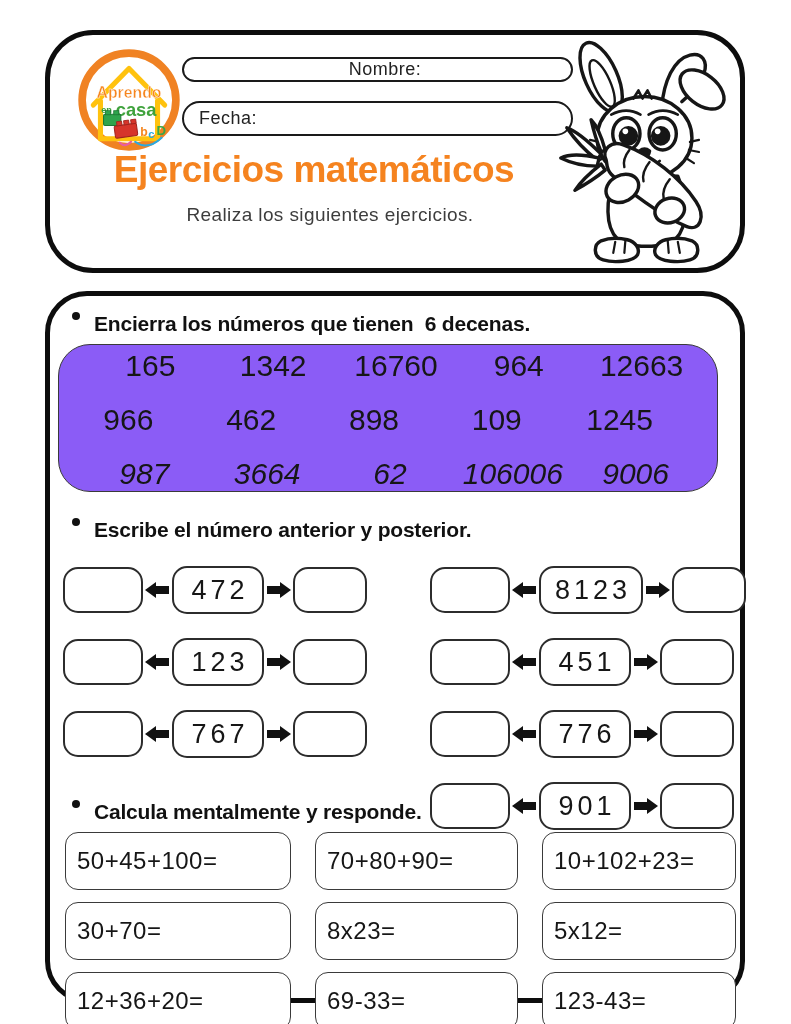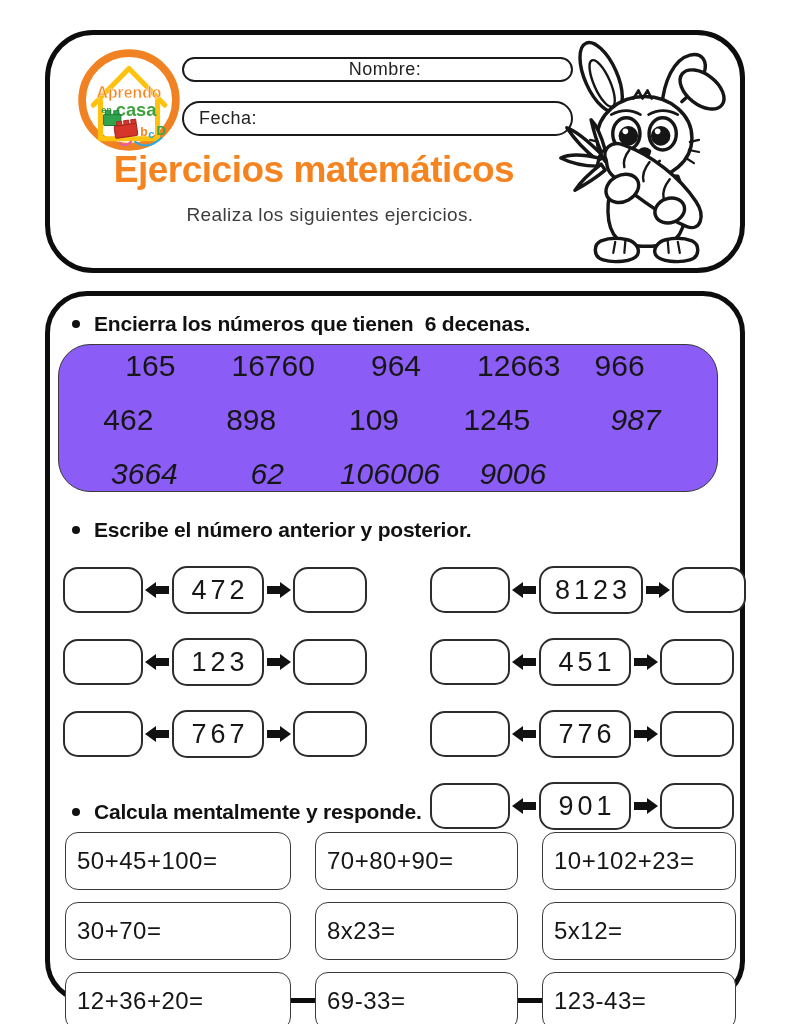--- a/index.html
+++ b/index.html
@@ -30,21 +30,21 @@
     position:absolute; left:30px; top:169px; width:500px; text-align:center;
     font-size:19px; color:#3d3d3d; letter-spacing:0.4px;
   }
   .bunny-wrap { position:absolute; right:4px; top:2px; width:188px; height:230px; }
   
   .worksheet-card {
     position:absolute; left:45px; top:291px; width:700px; height:712px;
     border:5px solid #0d0d0d; border-radius:42px; background:#fff;
   }
   .section-head {
-    position:absolute; display:flex; align-items:center; gap:14px;
+    position:absolute; display:flex; align-items:flex-start; gap:14px;
     font-size:21px; font-weight:bold; color:#111; white-space:pre-wrap;
     letter-spacing:-0.2px;
   }
   .bullet { width:8px; height:8px; border-radius:50%; background:#111; flex:0 0 auto; }
   .head-1 { left:22px; top:16px; }
   .head-2 { left:22px; top:222px; }
   .head-3 { left:22px; top:504px; }
   
   .numbers-box {
     position:absolute; left:8px; top:48px; width:660px; height:148px;
@@ -183,20 +183,21 @@
 
   <div class="worksheet-card">
 
     <div class="section-head head-1">
       <span class="bullet"></span>
       <span>Encierra los números que tienen  6 decenas.</span>
     </div>
 
     <div class="numbers-box">
       <span class="nr1">165</span>
+      <span class="nr1">1342</span>
       <span class="nr1">16760</span>
       <span class="nr1">964</span>
       <span class="nr1">12663</span>
       <span class="nr2">966</span>
       <span class="nr2">462</span>
       <span class="nr2">898</span>
       <span class="nr2">109</span>
       <span class="nr2">1245</span>
       <span class="nr3">987</span>
       <span class="nr3">3664</span>

